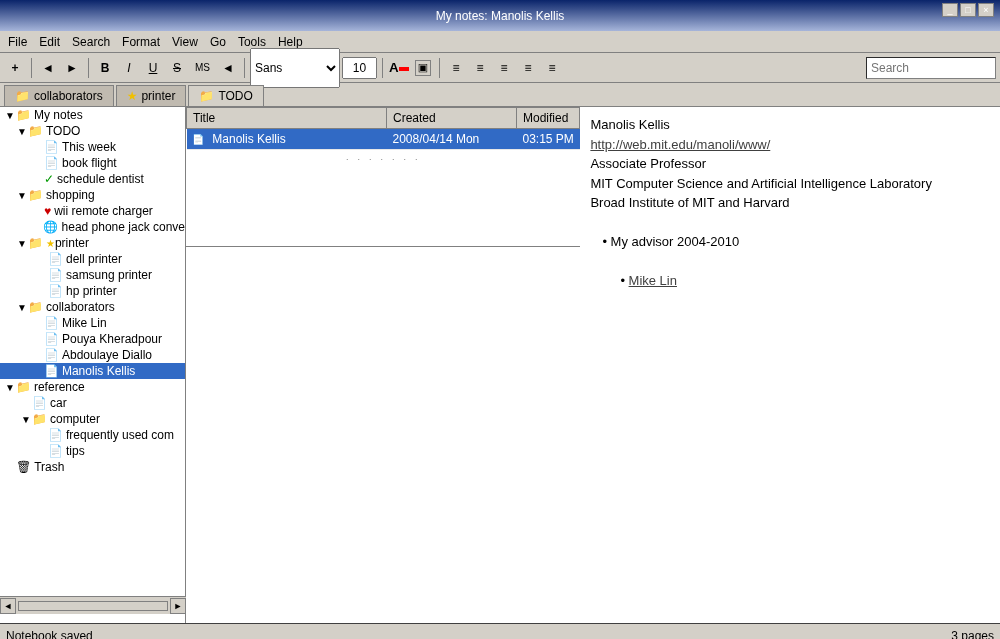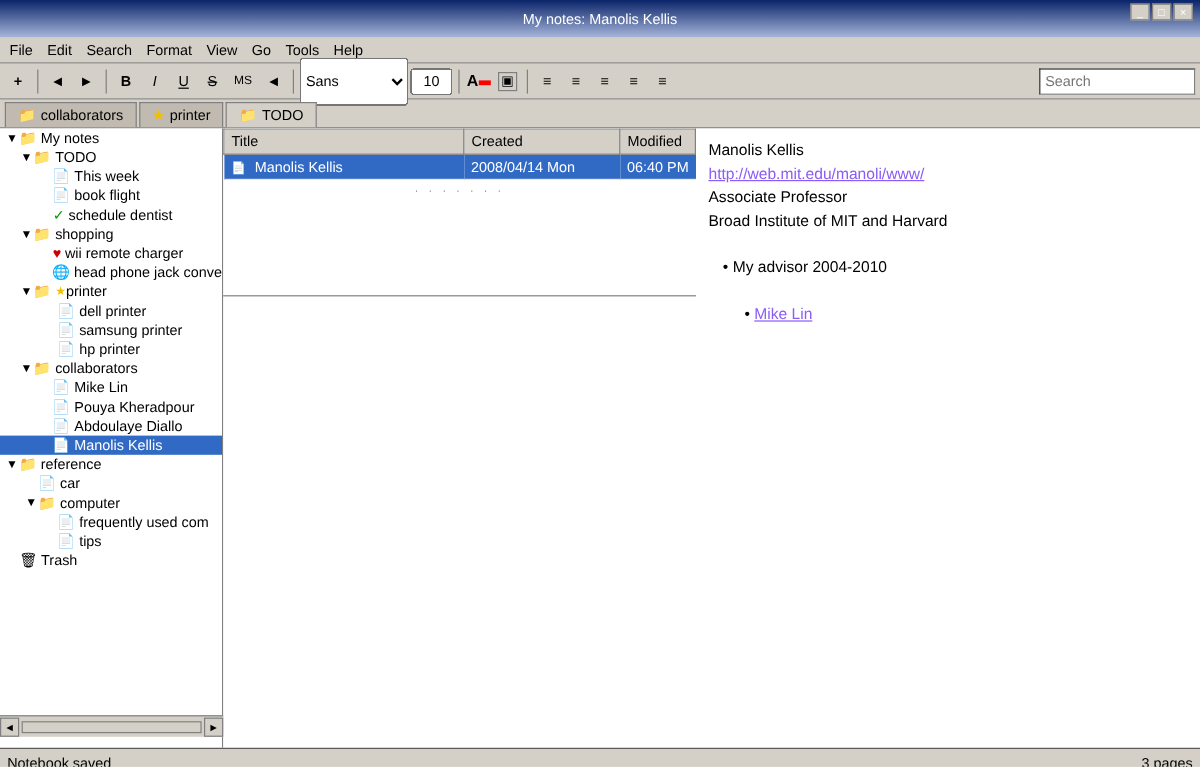--- a/index.html
+++ b/index.html
@@ -199,21 +199,21 @@
     .note-icon { color: orange; font-size: 10px; margin-right: 4px; }
 
     
     .note-content {
       flex: 1;
       padding: 8px 10px;
       overflow-y: auto;
       font-size: 13px;
       line-height: 1.5;
     }
-    .note-content a { color: #8b5cf6; text-decoration: underline; }
+    .note-content a { color: #404040; text-decoration: underline; }
     .note-title { font-weight: normal; font-size: 13px; }
     .bullet-item { padding-left: 12px; }
 
     
     .status-bar {
       background: #d4d0c8;
       border-top: 1px solid #404040;
       display: flex;
       align-items: center;
       height: 25px;
@@ -488,36 +488,37 @@
             <th>Modified</th>
           </tr>
         </thead>
         <tbody>
           <tr class="selected-row">
             <td>
               <span class="note-icon">📄</span>
               <span>Manolis Kellis</span>
             </td>
             <td>2008/04/14 Mon</td>
-            <td>06:40 PM</td>
+            <td>03:15 PM</td>
           </tr>
         </tbody>
       </table>
 
       <div style="text-align:center;padding:4px 0;color:#808080;font-size:9px;letter-spacing:3px;">
         · · · · · · ·
       </div>
     </div>
 
     <div class="note-content">
       <div class="note-title">Manolis Kellis</div>
       <div>
         <a href="#">http://web.mit.edu/manoli/www/</a>
       </div>
       <div>Associate Professor</div>
+      <div>MIT Computer Science and Artificial Intelligence Laboratory</div>
       <div>Broad Institute of MIT and Harvard</div>
       <br>
       <div class="bullet-item">
         • <span>My advisor 2004-2010</span>
       </div>
       <br>
       <div style="padding-left:30px;">
         <div>
           • <a href="#">Mike Lin</a>
         </div>

